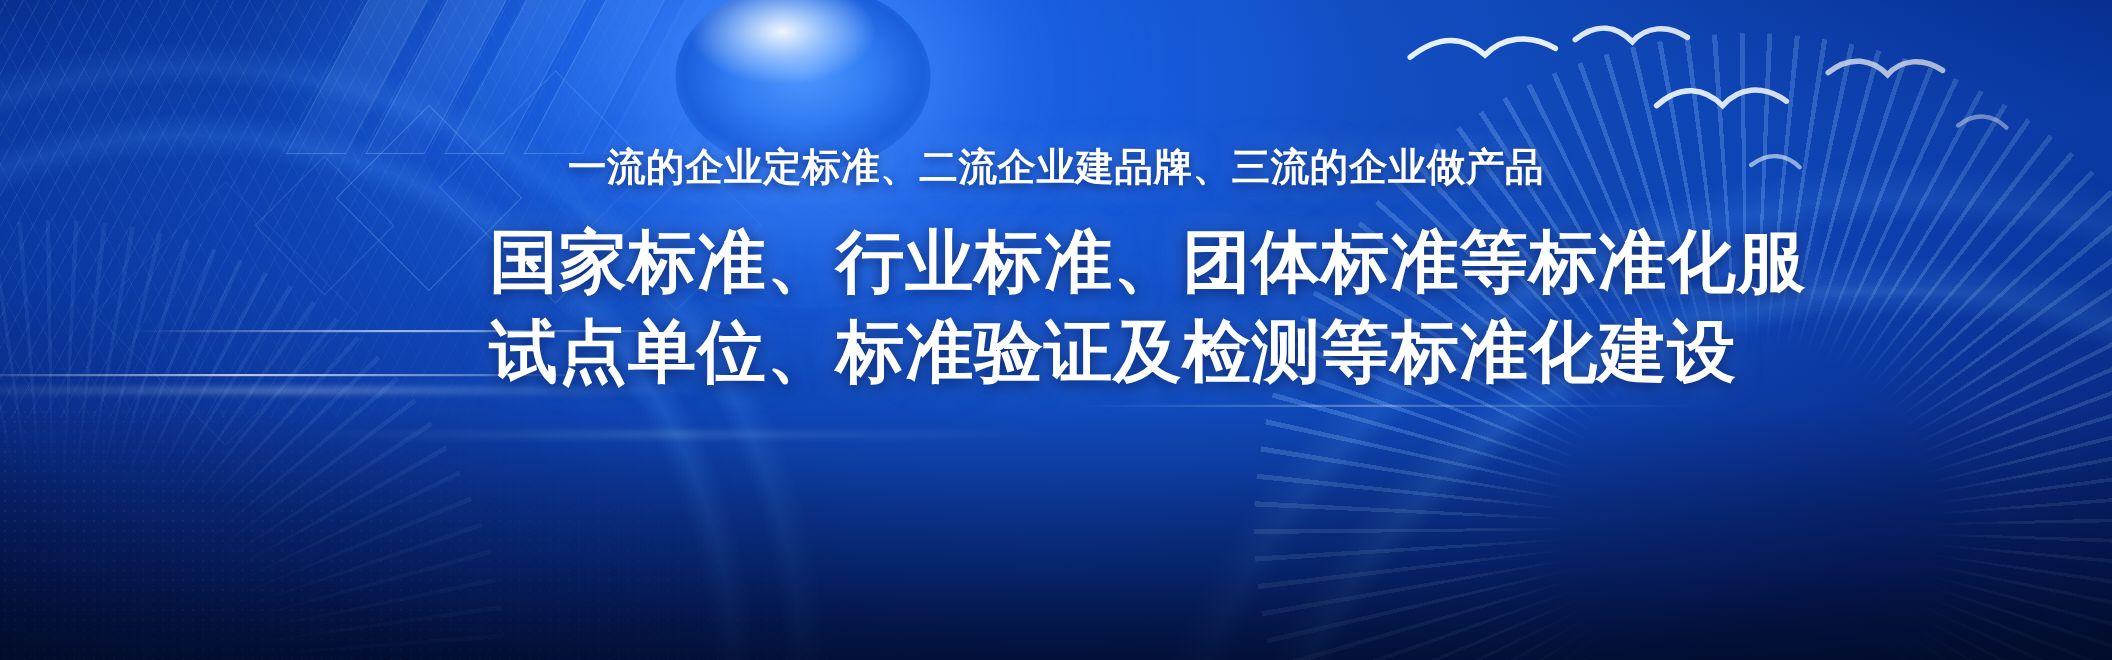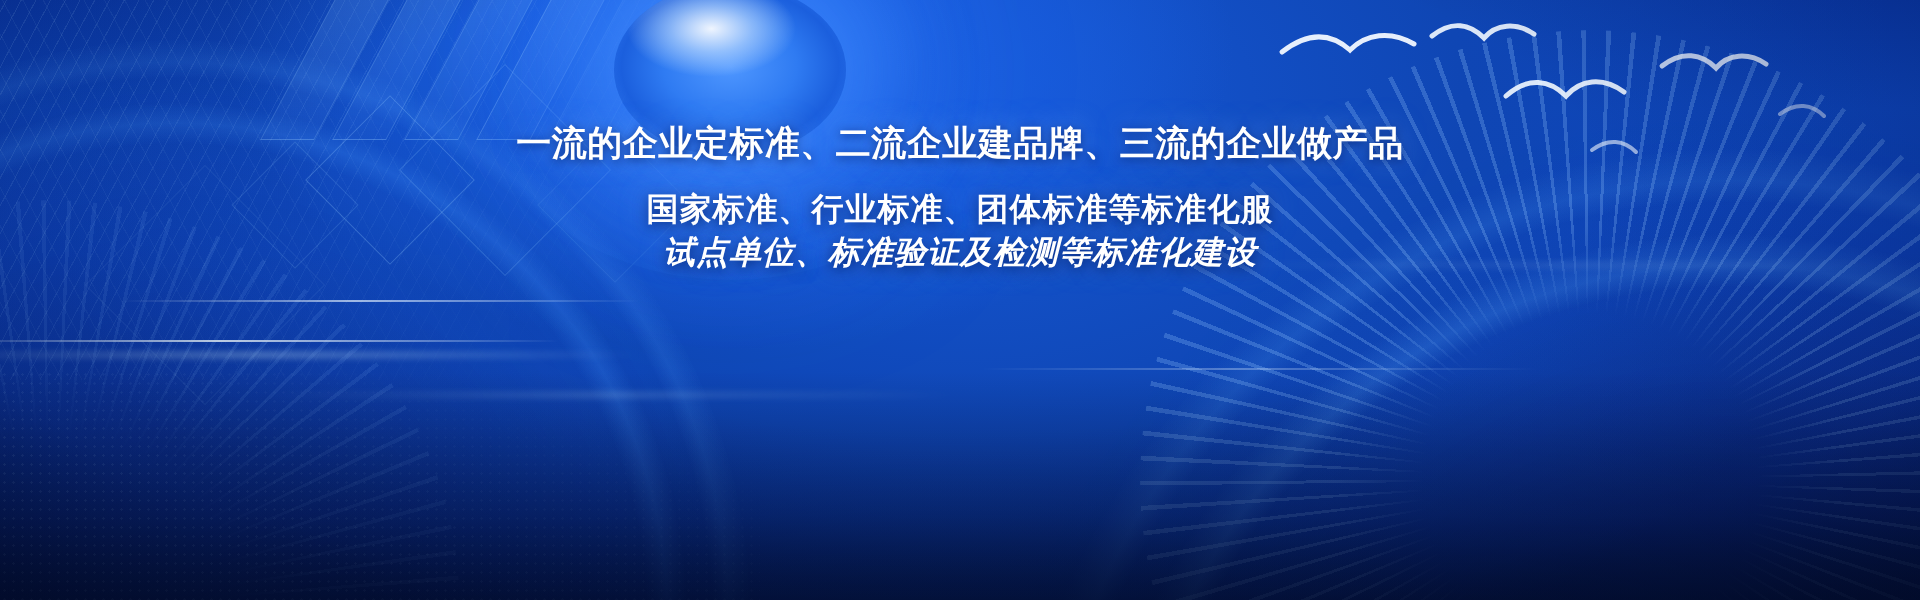--- a/index.html
+++ b/index.html
@@ -148,48 +148,48 @@
       radial-gradient(ellipse 1400px 560px at 50% 30%, rgba(0,0,0,0) 45%, rgba(2,14,56,.28) 78%, rgba(1,9,38,.62) 100%),
       linear-gradient(180deg, rgba(0,0,0,0) 62%, rgba(2,14,58,.45) 86%, rgba(1,8,34,.72) 100%);
   }
 
   
   .birds{position:absolute; right:38px; top:10px; width:620px; height:180px;}
 
   
   .copy{
     position:absolute;
-    left:0; right:0; top:4px;
+    left:0; right:0; top:14px;
     z-index:20;
     text-align:center;
   }
   .headline{
     margin:0;
     padding-top:118px;
     font-size:35px;
     font-weight:700;
     letter-spacing:.5px;
     color:#ffffff;
     line-height:1.2;
     text-shadow:0 2px 10px rgba(0,30,110,.85), 0 0 26px rgba(120,180,255,.55);
     white-space:nowrap;
   }
   .subcopy{
     margin:24px auto 0;
     width:1030px;
-    font-size:32px;
+    font-size:62px;
     font-weight:700;
     line-height:1.33;
     color:#ffffff;
     text-align:center;
     text-shadow:0 3px 14px rgba(0,26,100,.9), 0 0 30px rgba(110,175,255,.45);
     letter-spacing:1px;
   }
   .subcopy .ln{display:block;white-space:nowrap;}
-  .subcopy .ln.last{letter-spacing:1px;font-style:italic;}
+  .subcopy .ln.last{letter-spacing:1px;}
 </style>
 </head>
 <body>
 
 <div id="banner">
 
   <div class="layer">
 
     <div class="dome-left"></div>
     <div class="dome-right"></div>

